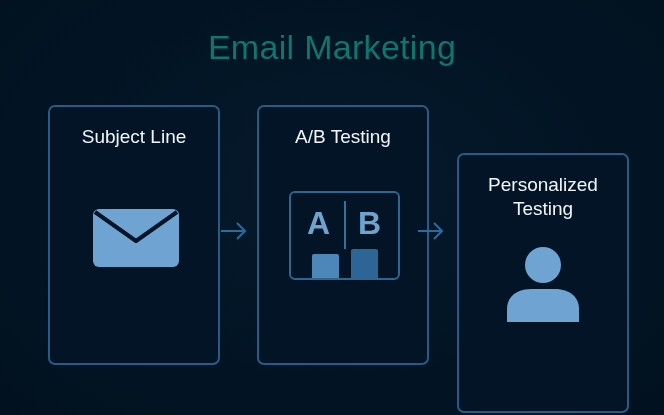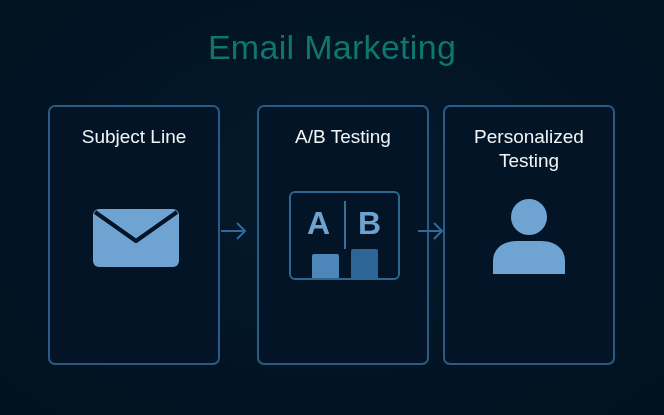--- a/index.html
+++ b/index.html
@@ -70,21 +70,21 @@
     <div class="bar" style="left:21px; width:27px; height:24px; background:#4d86b8;"></div>
     <div class="bar" style="left:60px; width:27px; height:29px; background:#2c6596;"></div>
   </div>
 </div>
 
 <svg class="arrow" style="left:418px;" width="26" height="18" viewBox="0 0 26 18">
   <line x1="0" y1="9" x2="24" y2="9" stroke="#2f6a9e" stroke-width="2"></line>
   <polyline points="16,1 24,9 16,17" fill="none" stroke="#2f6a9e" stroke-width="2"></polyline>
 </svg>
 
-<div class="card" style="left:443px;">
+<div class="card" style="left:457px;margin-top:48px;">
   <div class="card-title">
     <div>Personalized</div>
     <div>Testing</div>
   </div>
   <svg class="person" width="72" height="76" viewBox="0 0 72 76">
     <circle cx="36" cy="18" r="18" fill="#6fa3d2"></circle>
     <path d="M0,75 L0,62 C0,48 12,42 24,42 L48,42 C60,42 72,48 72,62 L72,75 Z" fill="#6fa3d2"></path>
   </svg>
 </div>
 

